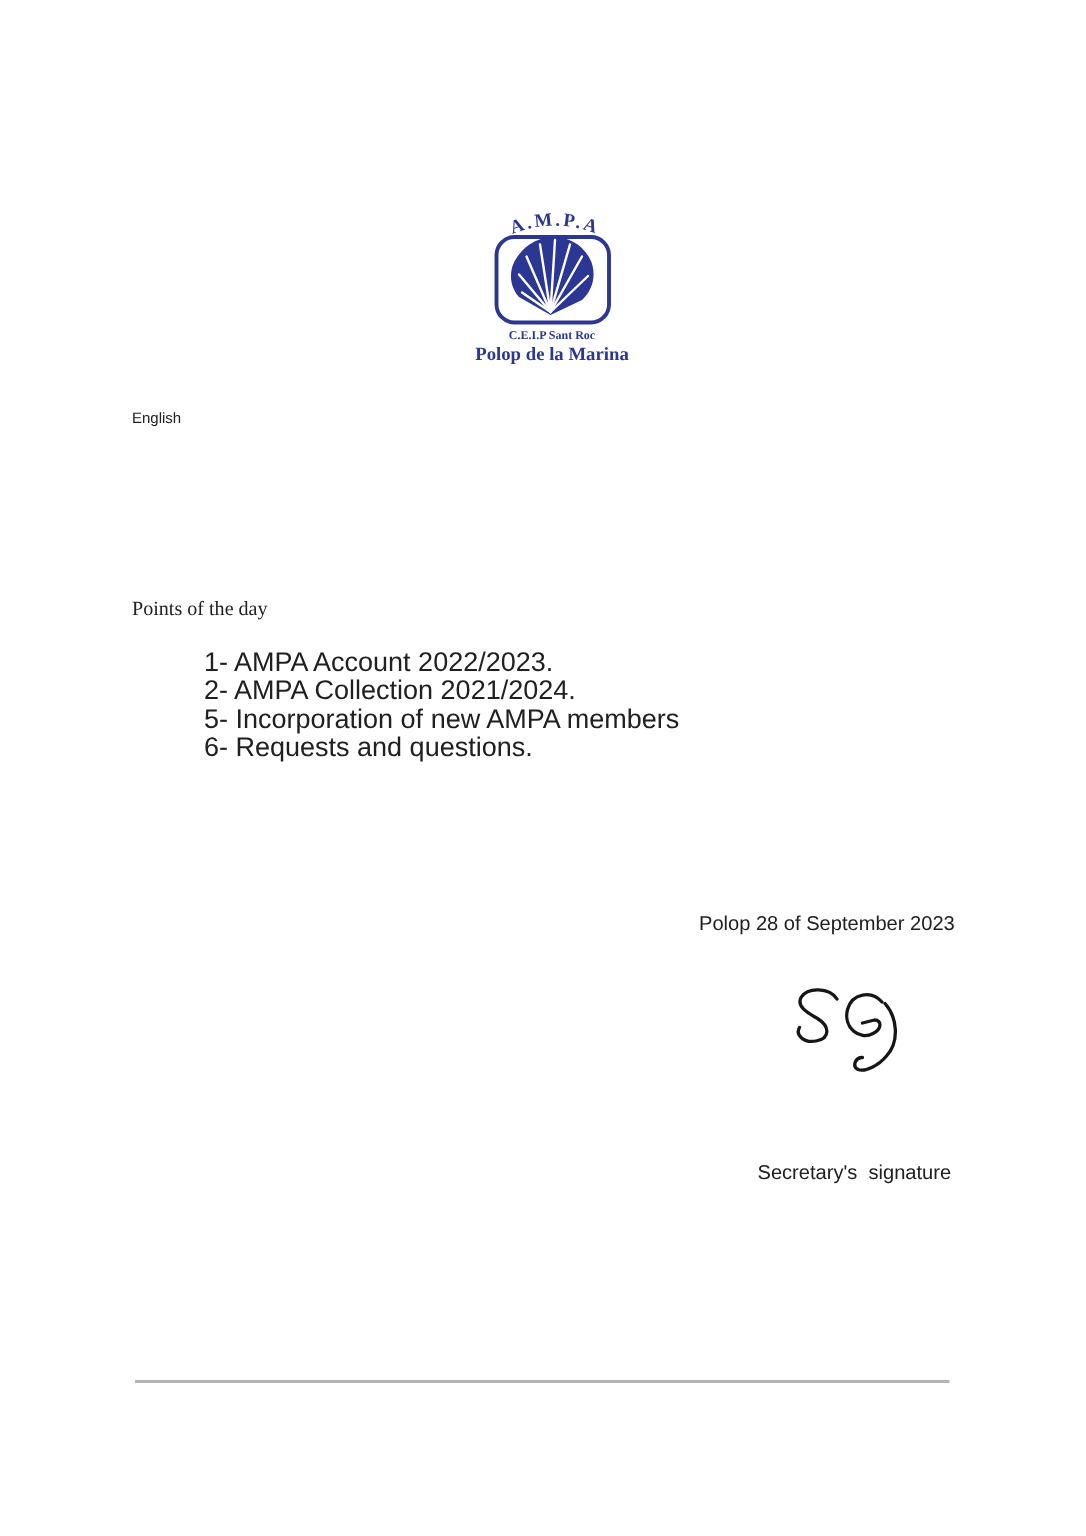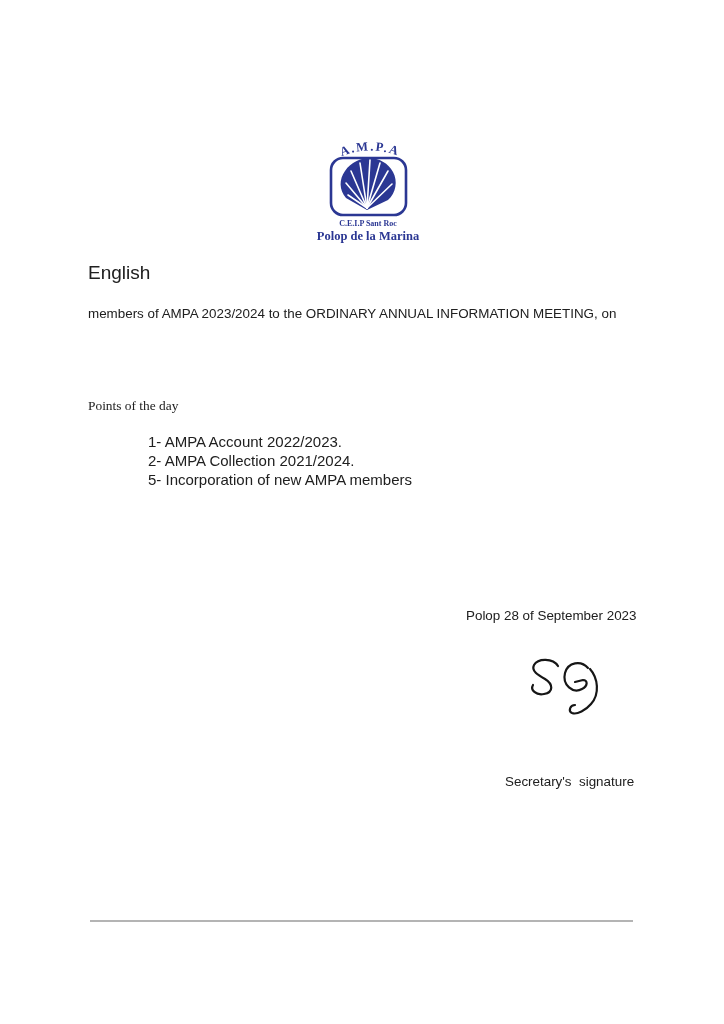--- a/index.html
+++ b/index.html
@@ -4,24 +4,24 @@
 <style>
   html,body{margin:0;padding:0;background:#ffffff;}
   .page{
     position:relative;width:724px;height:1024px;background:#ffffff;
     font-family:"Liberation Sans",sans-serif;color:#202020;overflow:hidden;
   }
   .abs{position:absolute;}
   .textline{white-space:nowrap;}
   .logo-wrap{left:318px;top:138px;width:104px;height:108px;}
   .logo-wrap svg{overflow:visible;display:block;}
-  .english{left:88px;top:262px;font-size:19px;}
+  .english{left:88px;top:274px;font-size:10px;}
   .para{left:88px;top:304px;font-size:13.4px;line-height:20px;}
   .points-heading{left:88px;top:398px;font-size:13.4px;font-family:Liberation Serif, serif;}
-  .points{left:148px;top:432px;font-size:15px;line-height:19px;}
+  .points{left:136px;top:432px;font-size:18px;line-height:19px;}
   .dateline{left:466px;top:608px;font-size:13.4px;}
   .signature-wrap{left:524px;top:652px;width:85px;height:68px;}
   .sig-caption{left:505px;top:774px;font-size:13.4px;white-space:pre;}
   .rule{left:90px;top:920px;width:543px;height:2px;background:#b4b4b4;}
 </style>
 </head>
 <body>
 
 <div class="page">
 
@@ -48,29 +48,29 @@
         </g>
       </g>
       <text x="50" y="87" text-anchor="middle" font-family="Liberation Serif, serif" font-size="8" font-weight="bold" fill="#2b3793">C.E.I.P Sant Roc</text>
       <text x="50" y="101" text-anchor="middle" font-family="Liberation Serif, serif" font-size="12.5" font-weight="600" fill="#2b3793">Polop de la Marina</text>
     </svg>
   </div>
 
   <div class="abs english textline">English</div>
 
   <div class="abs para">
-    <div class="textline">members of AMPA 2023/2024 to the ORDINARY ANNUAL INFORMATION MEETING, on</div>
   </div>
 
   <div class="abs points-heading textline">Points of the day</div>
 
   <div class="abs points">
     <div class="textline">1- AMPA Account 2022/2023.</div>
     <div class="textline">2- AMPA Collection 2021/2024.</div>
     <div class="textline">5- Incorporation of new AMPA members</div>
+    <div class="textline">6- Requests and questions.</div>
   </div>
 
   <div class="abs dateline textline">Polop 28 of September 2023</div>
 
   <div class="abs signature-wrap">
     <svg width="85" height="68" viewBox="0 0 85 68">
       <g stroke="#161616" stroke-width="2.2" fill="none" stroke-linecap="round" stroke-linejoin="round">
         <path d="M34,14 C29,6 14,6 10,13 C7,19 14,23 21,27 C29,32 30,40 20,42 C12,43.5 6,38 9,33"></path>
         <path d="M64,16 C57,8 44,10 41,21 C38,33 49,42 58,37 C64,34 64,28 59,28 L51,30"></path>
         <path d="M66,17 C74,26 76,42 67,52 C62,58 53,63 48,61 C44,59 46,53 51,53"></path>

